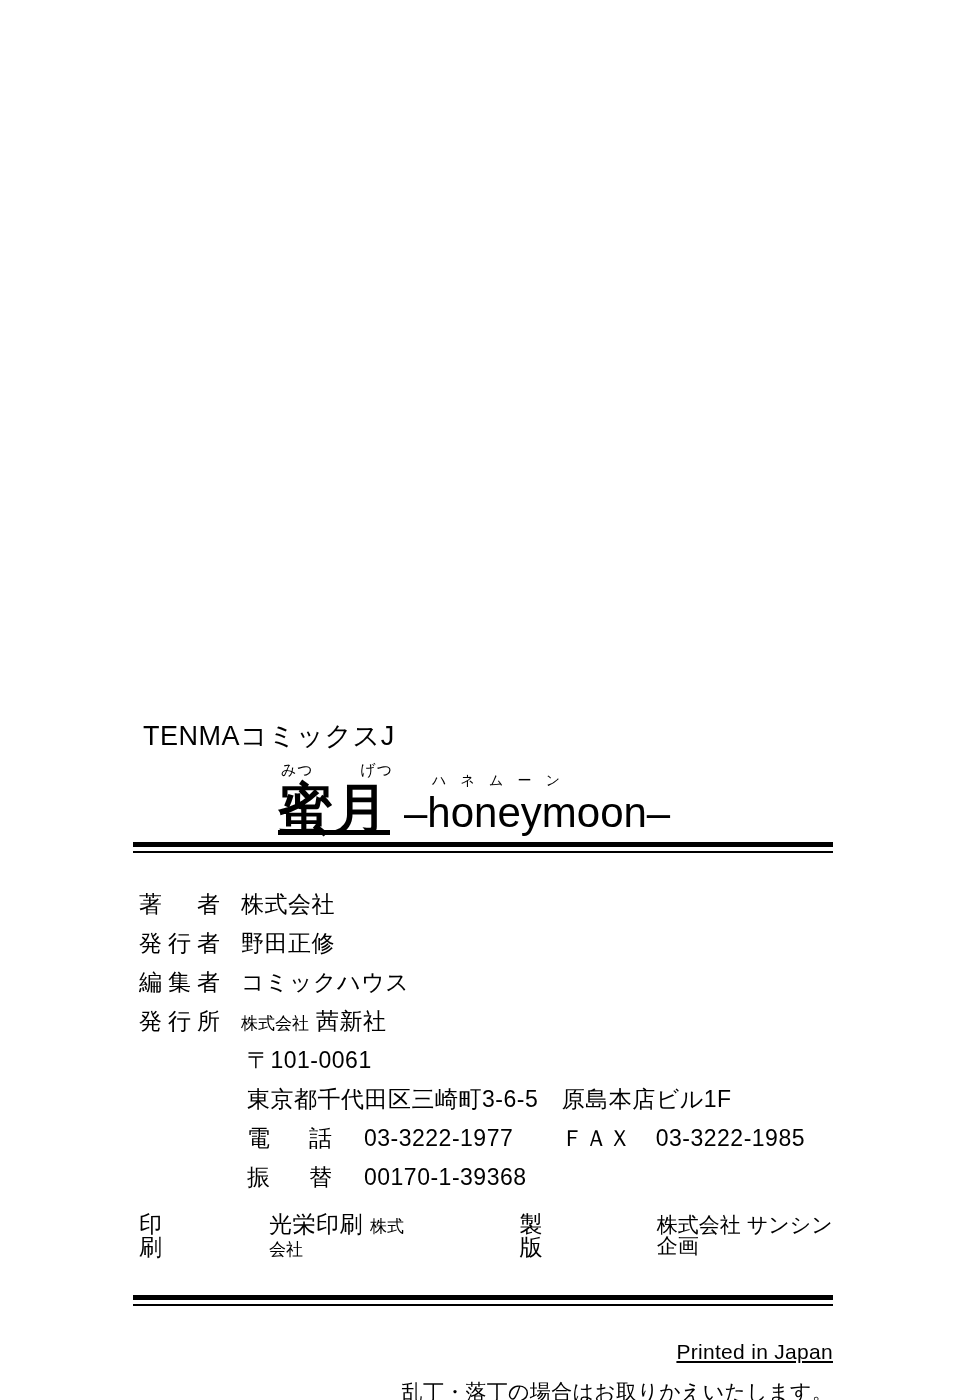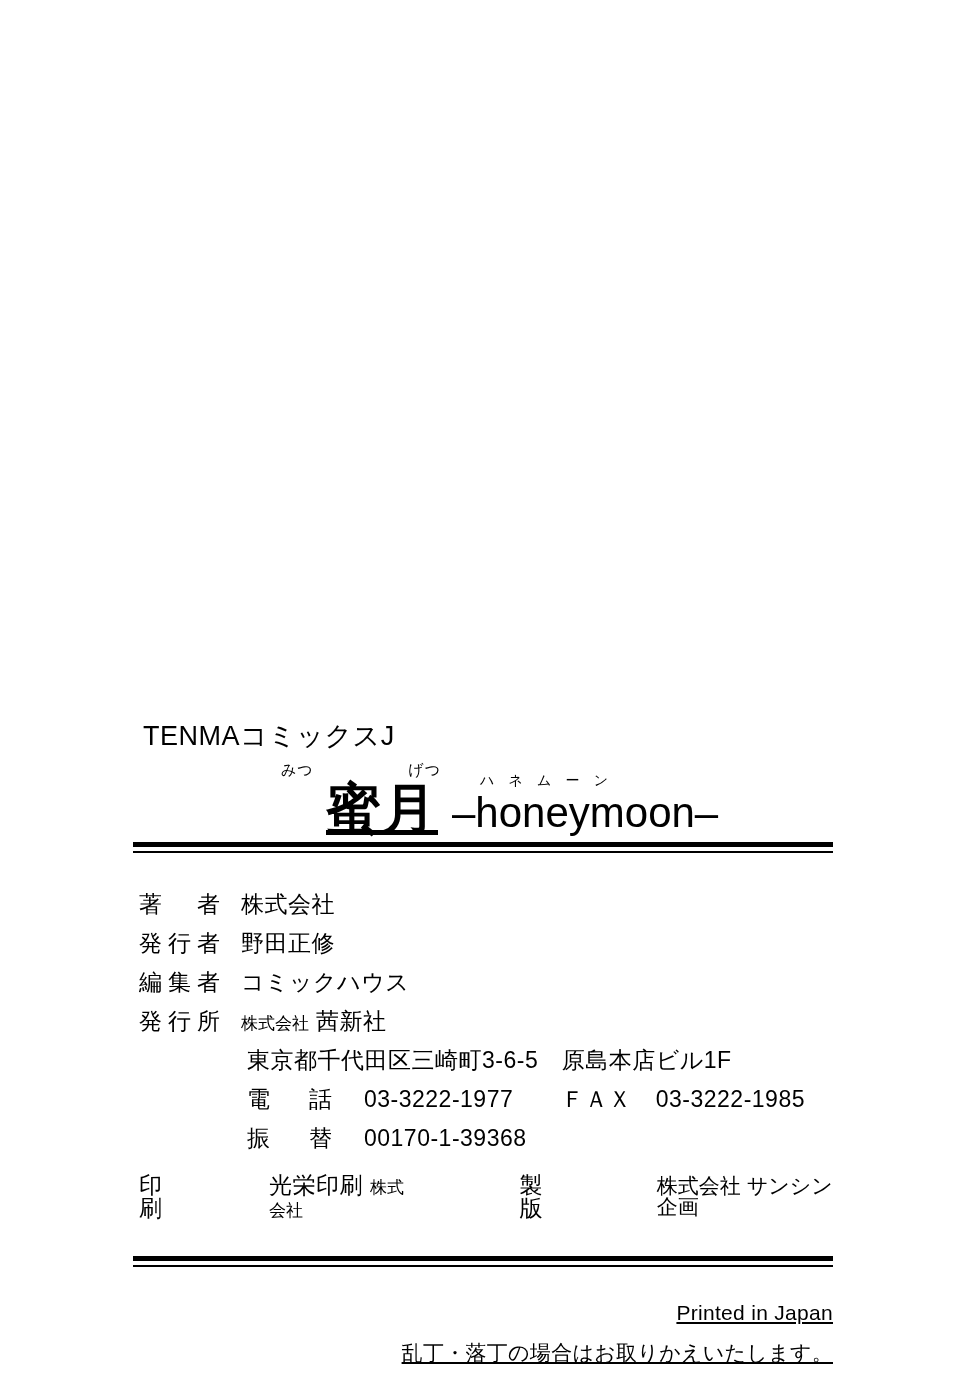--- a/index.html
+++ b/index.html
@@ -62,21 +62,20 @@
     font-size: 15px;
     letter-spacing: 1px;
   }
 
   .title-jp {
     font-size: 54px;
     font-weight: 700;
     line-height: 1;
     letter-spacing: 2px;
     font-family: "DejaVu Sans", sans-serif;
-    margin-left: 48px;
   }
 
   .title-en-wrap {
     position: relative;
     margin-left: 14px;
     padding-bottom: 2px;
   }
 
   .ruby-top-en {
     position: absolute;
@@ -260,20 +259,21 @@
       </div>
 
       <div class="credit-row">
         <div class="credit-label">発行所</div>
         <div class="credit-value">
           <span class="small">株式会社</span>
           <span>茜新社</span>
         </div>
       </div>
 
+      <div class="addr-row">〒101-0061</div>
 
       <div class="addr-row">東京都千代田区三崎町3-6-5　原島本店ビル1F</div>
 
       <div class="addr-row">
         <span class="wide">電　話</span><span class="gap"></span><span>03-3222-1977</span><span class="gap"></span><span class="gap"></span><span>ＦＡＸ</span><span class="gap"></span><span>03-3222-1985</span>
       </div>
 
       <div class="addr-row">
         <span class="wide">振　替</span><span class="gap"></span><span>00170-1-39368</span>
       </div>

